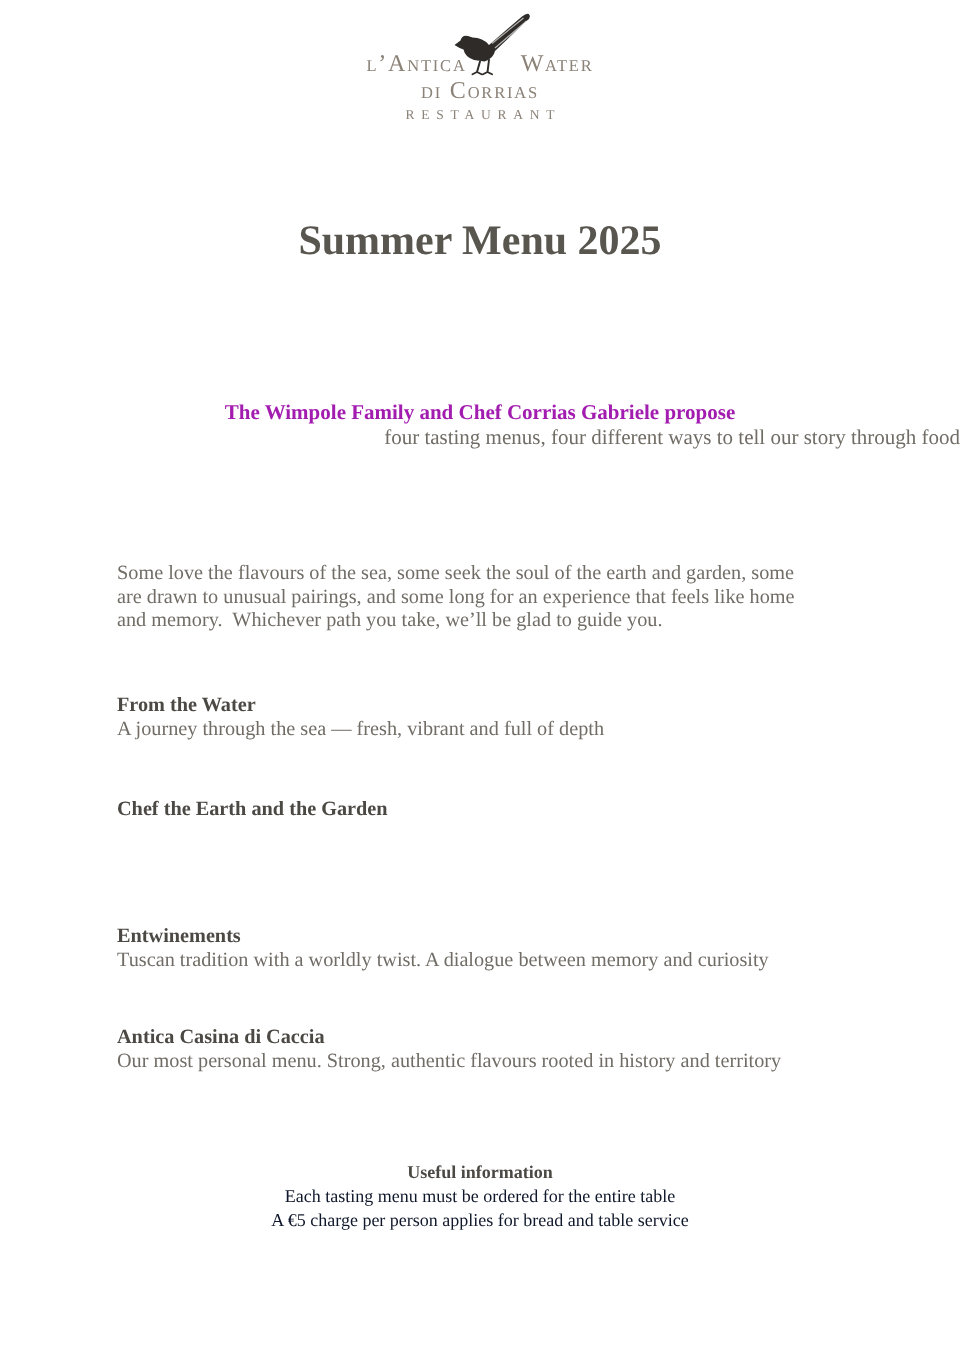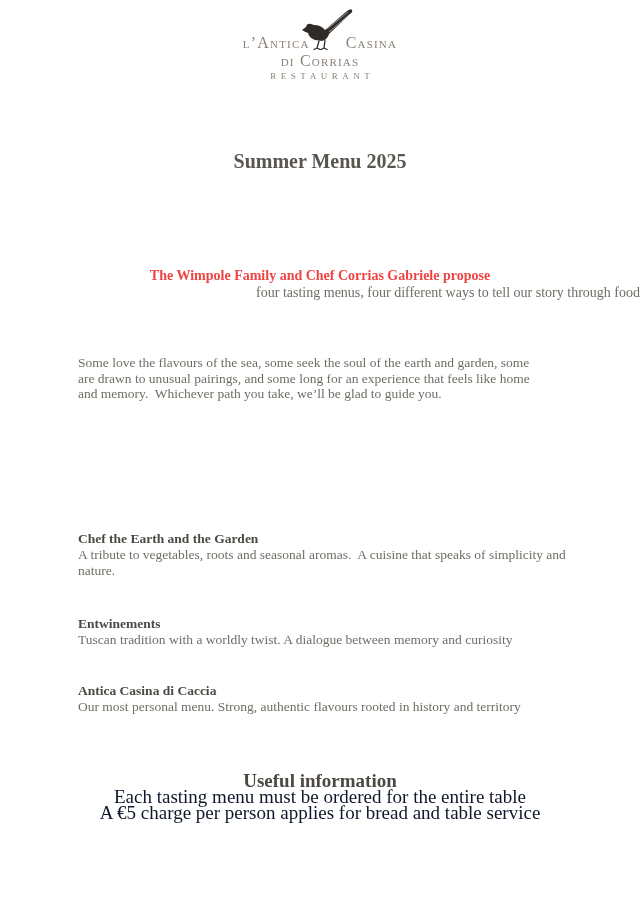--- a/index.html
+++ b/index.html
@@ -39,41 +39,41 @@
     margin-top: 1px;
     white-space: pre;
   }
 
   
   .title {
     position: absolute;
     top: 143px; left: 0; right: 0;
     margin: 0;
     text-align: center;
-    font-size: 20px;
+    font-size: 28px;
     line-height: 36px;
     font-weight: 700;
     color: #595650;
   }
 
   
   .intro {
     position: absolute;
     top: 268px; left: 0; right: 0;
     text-align: center;
     font-size: 14px;
     line-height: 16.5px;
   }
-  .intro-heading { font-weight: 700; color: #ef4444; }
+  .intro-heading { font-weight: 700; color: #a21caf; }
   .intro-sub { color: #716d66; text-align: right; }
 
   
   .para {
     position: absolute;
-    top: 355px; left: 78px;
+    top: 374px; left: 78px;
     margin: 0;
     font-size: 13.5px;
     line-height: 15.5px;
     color: #716d66;
     white-space: pre;
   }
 
   
   .menu-section {
     position: absolute;
@@ -82,61 +82,63 @@
     line-height: 16px;
   }
   .section-heading { font-weight: 700; color: #4c4944; }
   .section-desc { color: #716d66; white-space: pre; }
 
   
   .useful {
     position: absolute;
     top: 773px; left: 0; right: 0;
     text-align: center;
-    font-size: 19px;
+    font-size: 12px;
     line-height: 16.2px;
   }
   .useful-heading { font-weight: 700; color: #4c4944; }
   .useful-lines { color: #0f172a; white-space: pre-line; }
 </style>
 </head>
 <body>
 
 <div class="page">
 
   <div class="logo">
     <div class="logo-row1">
       <span class="logo-name">l’Antica</span>
       <svg class="bird-svg" viewBox="0 0 54 44" aria-hidden="true">
         <path fill="#2e2b28" d="M1,22 L5,19 Q6,15 10,16 L13,17 Q20,17 24,22 L46,3 Q50,0 51,2 Q52,4 49,6 L28,26 Q27,31 21,33 L14,32 Q8,30 7,25 Q4,24 1,22 Z"></path>
         <path d="M26,21 L47,4 M28,24 L49,6" stroke="#ffffff" stroke-width="0.8" fill="none" opacity="0.65"></path>
         <path d="M18,33 L16,40 M16,40 L13,41.5 M16,40 L19,41.5 M24,32 L23,40 M23,40 L20,41.5 M23,40 L26,41.5" stroke="#2e2b28" stroke-width="1.3" fill="none" stroke-linecap="round"></path>
       </svg>
-      <span class="logo-name">Casina</span>
+      <span class="logo-name">Water</span>
     </div>
     <div class="logo-row2 logo-name">di Corrias</div>
     <div class="logo-row3">RESTAURANT</div>
   </div>
 
   <h1 class="title">Summer Menu 2025</h1>
 
   <div class="intro">
     <div class="intro-heading">The Wimpole Family and Chef Corrias Gabriele propose</div>
     <div class="intro-sub">four tasting menus, four different ways to tell our story through food</div>
   </div>
 
   <p class="para">Some love the flavours of the sea, some seek the soul of the earth and garden, some
 are drawn to unusual pairings, and some long for an experience that feels like home
 and memory.  Whichever path you take, we’ll be glad to guide you.</p>
 
+  <section class="menu-section" style="top:462px">
+    <div class="section-heading">From the Water</div>
+    <div class="section-desc">A journey through the sea — fresh, vibrant and full of depth</div>
+  </section>
 
   <section class="menu-section" style="top:531px">
     <div class="section-heading">Chef the Earth and the Garden</div>
-    <div class="section-desc">A tribute to vegetables, roots and seasonal aromas.  A cuisine that speaks of simplicity and
-nature.</div>
   </section>
 
   <section class="menu-section" style="top:683px">
     <div class="section-heading">Antica Casina di Caccia</div>
     <div class="section-desc">Our most personal menu. Strong, authentic flavours rooted in history and territory</div>
   </section>
 
   <section class="menu-section" style="top:616px">
     <div class="section-heading">Entwinements</div>
     <div class="section-desc">Tuscan tradition with a worldly twist. A dialogue between memory and curiosity</div>

